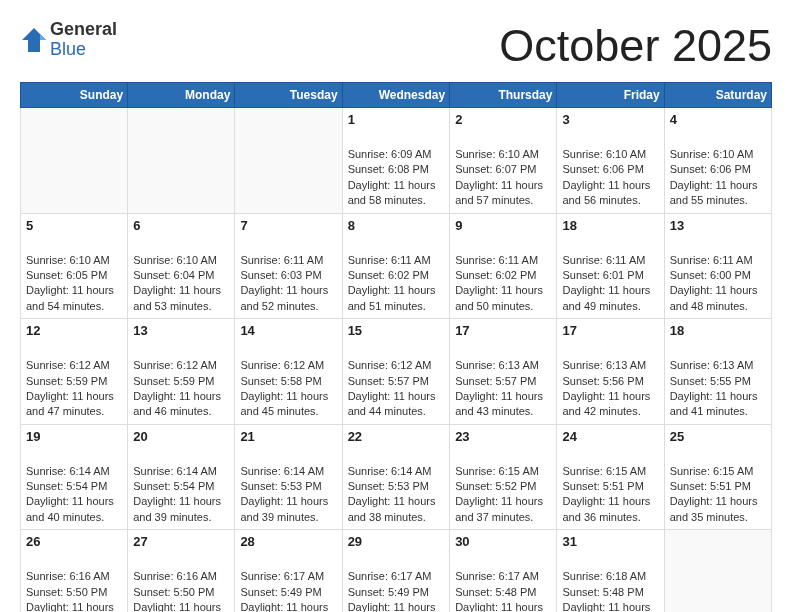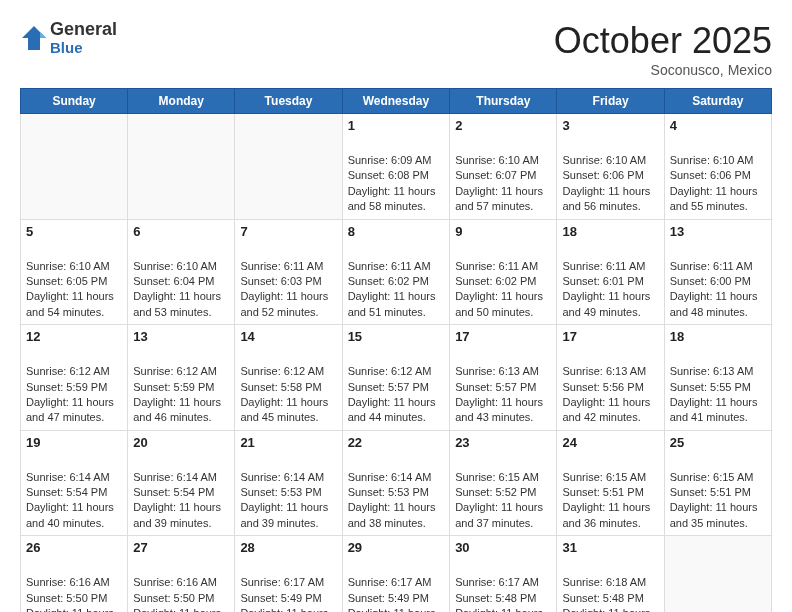--- a/index.html
+++ b/index.html
@@ -30,53 +30,53 @@
       display: flex;
       flex-direction: column;
       line-height: 1.1;
     }
     .logo-general {
       font-size: 18px;
       font-weight: bold;
       color: #333;
     }
     .logo-blue {
-      font-size: 15px;
-      font-weight: bold;
+      font-size: 18px;
+      font-weight: normal;
       color: #2a6db5;
     }
     .logo-icon {
       width: 28px;
       height: 28px;
       margin-right: 2px;
     }
     .title-block {
       text-align: right;
     }
     .month-title {
-      font-size: 36px;
+      font-size: 45px;
       font-weight: normal;
       color: #222;
     }
     .location {
       font-size: 14px;
       color: #555;
     }
     .calendar {
       width: 100%;
       border-collapse: collapse;
       border: 1px solid #ccc;
     }
     .calendar th {
       background: #2a6db5;
       color: #fff;
       font-size: 12px;
       font-weight: bold;
       padding: 5px 4px;
-      text-align: center;
+      text-align: right;
       border: 1px solid #1e5498;
       margin-left: 36px;
     }
     .calendar td {
       vertical-align: top;
       border: 1px solid #ddd;
       padding: 4px 5px;
       width: 108px;
       min-height: 80px;
       background: #fff;
@@ -110,21 +110,20 @@
         <polygon points="14,2 26,14 20,14 20,26 8,26 8,14 2,14" fill="#2a6db5"></polygon>
         <polygon points="20,8 26,14 20,14" fill="#5aaff0"></polygon>
       </svg>
       <div class="logo-text">
         <span class="logo-general">General</span>
         <span class="logo-blue">Blue</span>
       </div>
     </div>
     <div class="title-block">
       <div class="month-title">October 2025</div>
-      <div class="location">Soconusco, Mexico</div>
     </div>
   </div>
 
   <table class="calendar">
     <thead>
       <tr>
       <th>Sunday</th>
           <th>Monday</th>
           <th>Tuesday</th>
           <th>Wednesday</th>

